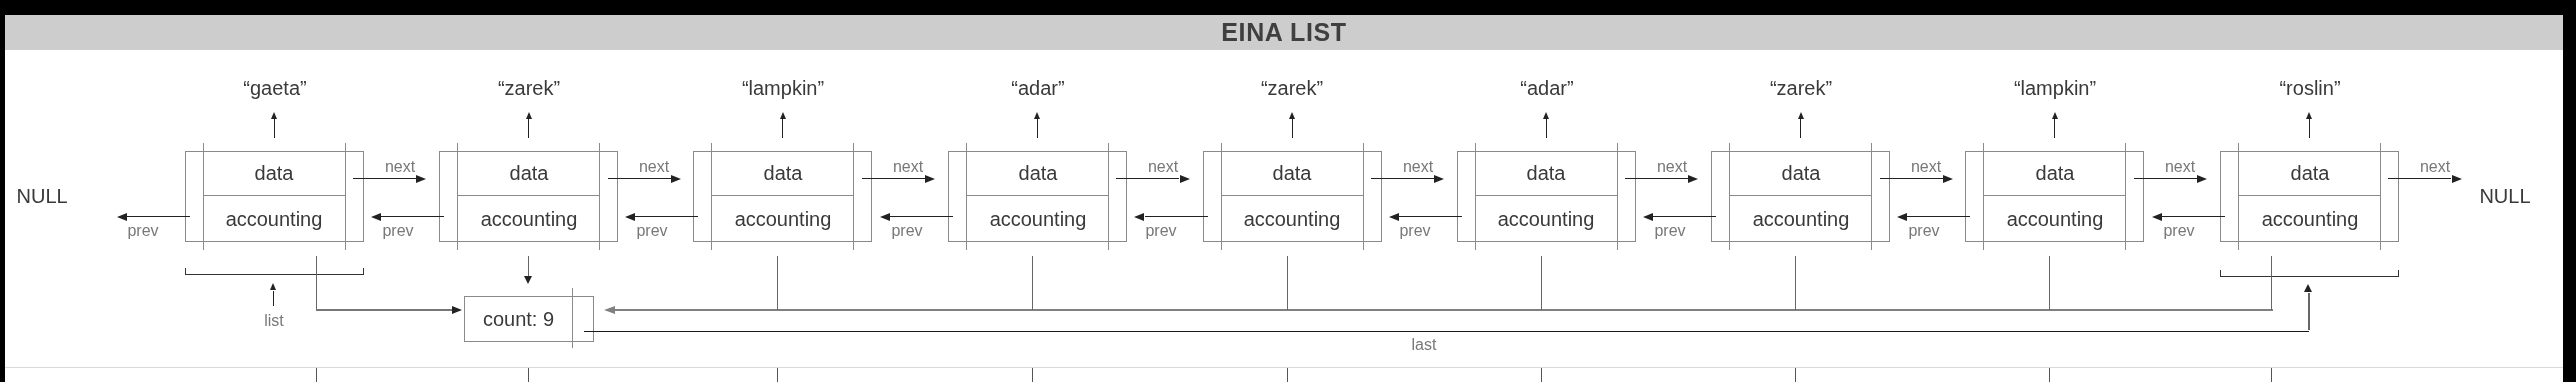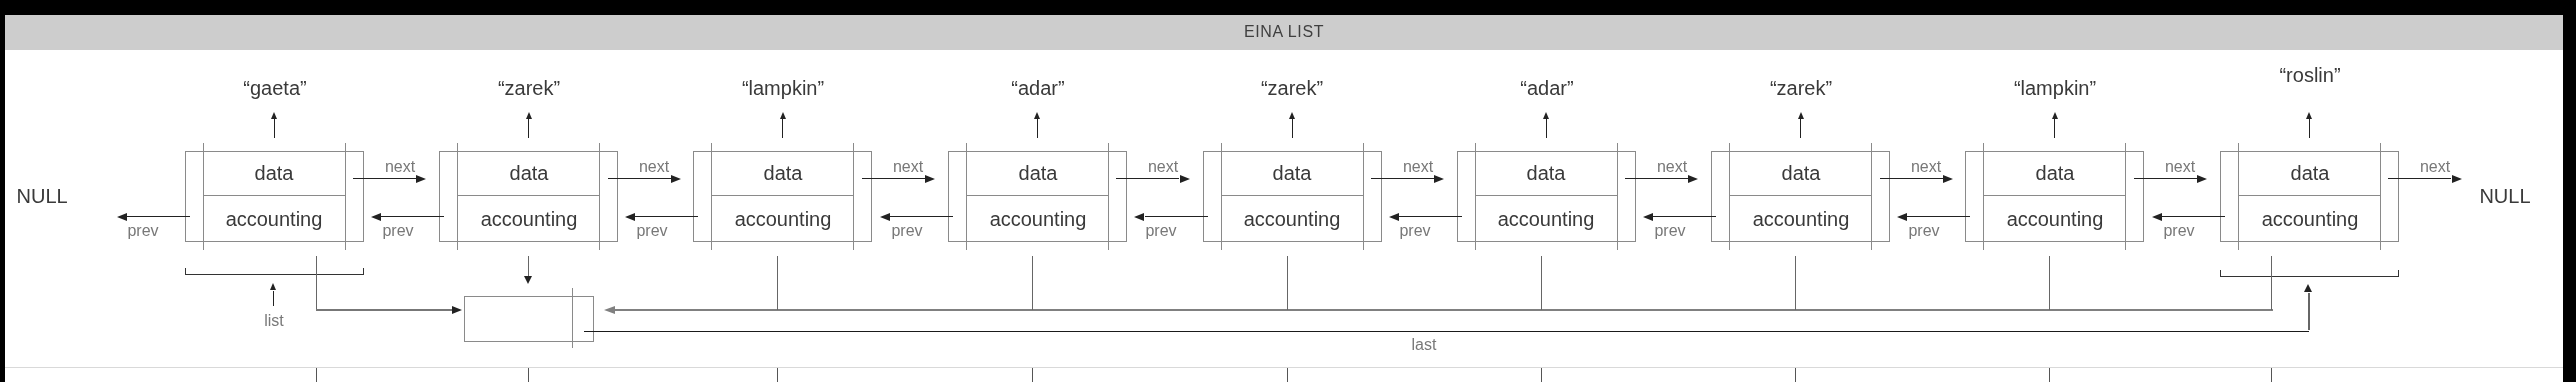--- a/index.html
+++ b/index.html
@@ -6,21 +6,21 @@
   *{box-sizing:border-box;}
   #screen{
     position:relative;width:2576px;height:382px;background:#ffffff;
     font-family:"Liberation Sans","DejaVu Sans",sans-serif;overflow:hidden;
   }
   .bar{position:absolute;background:#000000;}
   .titlebar{
     position:absolute;left:5px;top:14.6px;width:2558px;height:35px;
     background:#cdcdcd;display:flex;align-items:center;justify-content:center;
   }
-  .title-text{font-size:16px;color:#3f3f3f;letter-spacing:0.6px;}
+  .title-text{font-size:25px;color:#3f3f3f;letter-spacing:0.6px;font-weight:bold;}
   .box{position:absolute;border:1.1px solid #8a8a8a;background:transparent;}
   .hline{position:absolute;background:#222222;}
   .vline{position:absolute;background:#222222;}
   .lbl{position:absolute;display:flex;align-items:center;justify-content:center;white-space:nowrap;}
   .dark{color:#3a3a3a;font-size:20px;}
   .gray{color:#787878;font-size:16px;}
   .tri{position:absolute;width:0;height:0;}
   .tri.right{border-top:4px solid transparent;border-bottom:4px solid transparent;border-left:10px solid #222222;}
   .tri.left{border-top:4px solid transparent;border-bottom:4px solid transparent;border-right:10px solid #222222;}
   .tri.left.bus{border-top:4px solid transparent;border-bottom:4px solid transparent;border-right:11.3px solid #808080;}
@@ -63,20 +63,21 @@
   </div>
   <div class="lbl gray" style="left:232px;top:312px;width:84px;height:17px;">list</div>
 
   <div>
     <div class="tri left bus" style="left:604px;top:306px;"></div>
     <div class="hline" style="left:615px;top:309px;width:1658px;height:2.3px;background:#808080;"></div>
   </div>
 
   <div class="box" style="left:464px;top:296px;width:130px;height:46px;"></div>
   <div class="vline grayline" style="left:572px;top:288px;width:1.1px;height:60px;"></div>
+  <div class="lbl dark" style="left:464px;top:296px;width:109px;height:46px;">count: 9</div>
 
   <div>
     <div class="hline" style="left:584px;top:331px;width:1725px;height:1.1px;background:#1a1a1a;"></div>
     <div class="vline" style="left:2308px;top:293px;width:1.7px;height:37px;background:#666;"></div>
     <div class="tri upbig" style="left:2304px;top:284px;"></div>
   </div>
   <div class="lbl gray" style="left:1382px;top:336px;width:84px;height:17px;">last</div>
 
   <div class="hline" style="left:5px;top:367px;width:2558px;height:1.1px;background:#d9d9d9;"></div>
 
@@ -213,21 +214,21 @@
       <div class="lbl dark" style="left: 1984px; top: 151px; width: 142px; height: 45px;">data</div>
       <div class="lbl dark" style="left: 1984px; top: 197px; width: 142px; height: 45px;">accounting</div>
       <div class="hline" style="left: 2134px; top: 178px; width: 63px; height: 1.1px;"></div>
       <div class="tri right" style="left: 2197px; top: 175px;"></div>
       <div class="lbl gray" style="left: 2138px; top: 158px; width: 84px; height: 17px;">next</div>
       <div class="tri left" style="left: 1897px; top: 213px;"></div>
       <div class="hline" style="left: 1907px; top: 216px; width: 63px; height: 1.1px;"></div>
       <div class="lbl gray" style="left: 1882px; top: 222px; width: 84px; height: 17px;">prev</div>
       <div class="vline" style="left: 2049px; top: 256px; width: 1.1px; height: 54px; background: rgb(102, 102, 102);"></div>
       <div class="vline" style="left: 2049px; top: 368px; width: 1.1px; height: 14px; background: rgb(85, 85, 85);"></div>
-      <div class="lbl dark" style="left: 2214px; top: 64px; width: 192px; height: 22.5px;">“roslin”</div>
+      <div class="lbl dark" style="left: 2214px; top: 77px; width: 192px; height: 22.5px;">“roslin”</div>
       <div class="tri up" style="left: 2306px; top: 112px;"></div>
       <div class="vline" style="left: 2309px; top: 118px; width: 1.1px; height: 20px;"></div>
       <div class="box" style="left: 2220px; top: 151px; width: 179px; height: 91px;"></div>
       <div class="vline grayline" style="left: 2238px; top: 143px; width: 1.1px; height: 107px;"></div>
       <div class="vline grayline" style="left: 2380px; top: 143px; width: 1.1px; height: 107px;"></div>
       <div class="hline grayline" style="left: 2239px; top: 195px; width: 142px; height: 1.1px;"></div>
       <div class="lbl dark" style="left: 2239px; top: 151px; width: 142px; height: 45px;">data</div>
       <div class="lbl dark" style="left: 2239px; top: 197px; width: 142px; height: 45px;">accounting</div>
       <div class="hline" style="left: 2388px; top: 178px; width: 63px; height: 1.1px;"></div>
       <div class="tri right" style="left: 2452px; top: 175px;"></div>

